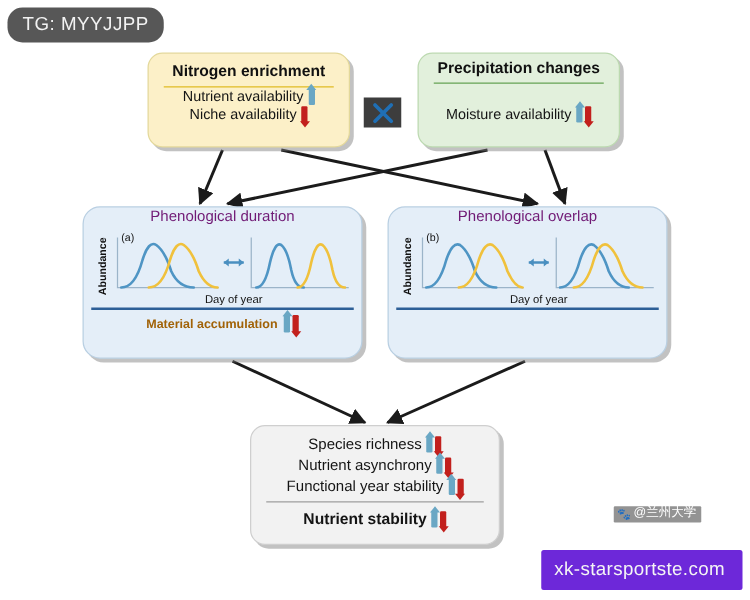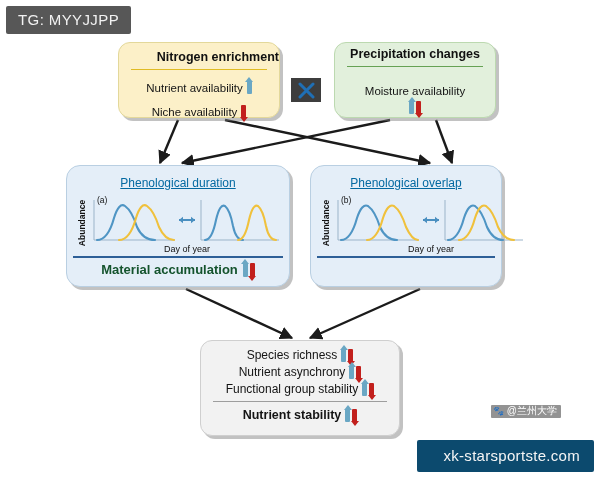--- a/index.html
+++ b/index.html
@@ -23,32 +23,32 @@
 
   
   .wm-tg {
     position: absolute;
     left: 6px; top: 6px;
     background: #575757;
     color: #f2f2f2;
     font-size: 15px;
     letter-spacing: .4px;
     padding: 5px 12px 6px 12px;
-    border-radius: 2px;
+    border-radius: 12px;
     z-index: 40;
     white-space: nowrap;
   }
   .wm-site {
     position: absolute;
     right: 6px; bottom: 8px;
-    background: #0c4a6e;
+    background: #6d28d9;
     color: #f5f5f5;
     font-size: 15px;
     letter-spacing: .3px;
-    padding: 7px 14px 8px 26px;
+    padding: 7px 14px 8px 10px;
     border-radius: 2px;
     z-index: 40;
     white-space: nowrap;
   }
   .wm-cn {
     position: absolute;
     right: 39px; bottom: 62px;
     background: rgba(120,120,120,.80);
     color: #ffffff;
     font-size: 10px;
@@ -108,32 +108,32 @@
   .arr-dn { background: #c2201d; }
   .arr-dn::after { bottom: -4px; border-top: 5px solid #c2201d; }
   .arrpair { display: inline-flex; align-items: center; gap: 2px; flex: none; }
 
   
   #box-nitrogen {
     left: 118px; top: 42px; width: 162px; height: 76px;
     background: #fcf0c8;
     border: 1.6px solid #e3d89a;
   }
-  #box-nitrogen .box-title { font-size: 12.5px; padding-top: 7px; text-align: right; }
+  #box-nitrogen .box-title { font-size: 12.5px; padding-top: 7px; }
   #box-nitrogen .divider { border-top: 1.6px solid #e0bb24; margin-top: 5px; }
-  #box-nitrogen .row { font-size: 11.5px; margin-top: 11px; text-align: right; }
+  #box-nitrogen .row { font-size: 11.5px; margin-top: 1px; text-align: right; }
 
   #box-precip {
     left: 334px; top: 42px; width: 162px; height: 76px;
     background: #e2f0dc;
     border: 1.6px solid #bcd9b0;
   }
   #box-precip .box-title { font-size: 12.5px; padding-top: 4px; }
   #box-precip .divider { border-top: 1.6px solid #66a254; margin-top: 5px; }
-  #box-precip .row { font-size: 11.5px; margin-top: 18px; flex-direction: column; }
+  #box-precip .row { font-size: 11.5px; margin-top: 18px; }
 
   
   #interaction-x {
     position: absolute;
     left: 291px; top: 78px;
     width: 30px; height: 24px;
     background: #3d3d3d;
     z-index: 30;
     display: flex;
     align-items: center;
@@ -144,42 +144,41 @@
   .panel {
     position: absolute;
     box-sizing: border-box;
     background: #e4eef8;
     border: 1.6px solid #b9cfe2;
     border-radius: 14px;
     box-shadow: 3px 3px 0 rgba(120,120,120,.45);
     z-index: 20;
   }
   #panel-left  { left: 66px;  top: 165px; width: 224px; height: 122px; }
-  #panel-right { left: 310px; top: 165px; width: 192px; height: 122px; }
+  #panel-right { left: 310px; top: 165px; width: 224px; height: 122px; }
   .panel-title {
     text-align: center;
     font-size: 12px;
-    color: #0369a1;
-    padding-top: 10px;
-    text-decoration: underline;
+    color: #701a75;
+    padding-top: 0;
   }
   .panel-plot { position: relative; height: 62px; margin: 2px 8px 0 8px; }
   .panel-plot svg { display: block; }
   .panel-footer-div {
     border-top: 2.2px solid #2d5f97;
     margin: 2px 6px 0 6px;
   }
   .panel-footer {
     display: flex;
     align-items: center;
     justify-content: center;
     gap: 5px;
-    font-size: 13px;
+    font-size: 10px;
     font-weight: bold;
-    color: #14532d;
+    color: #a16207;
     padding-top: 4px;
     white-space: nowrap;
   }
 
   
   #box-bottom {
     left: 200px; top: 340px; width: 200px; height: 96px;
     background: #f2f2f2;
     border: 1.6px solid #cfcfcf;
   }
@@ -325,21 +324,21 @@
       </span>
     </div>
     <div class="row">
       <span>Nutrient asynchrony</span>
       <span class="arrpair">
         <span class="arr arr-up" style="height:13px"></span>
         <span class="arr arr-dn" style="height:13px"></span>
       </span>
     </div>
     <div class="row">
-      <span>Functional group stability</span>
+      <span>Functional year stability</span>
       <span class="arrpair">
         <span class="arr arr-up" style="height:13px"></span>
         <span class="arr arr-dn" style="height:13px"></span>
       </span>
     </div>
     <div class="divider"></div>
     <div class="row strong">
       <span>Nutrient stability</span>
       <span class="arrpair">
         <span class="arr arr-up" style="height:13px"></span>

